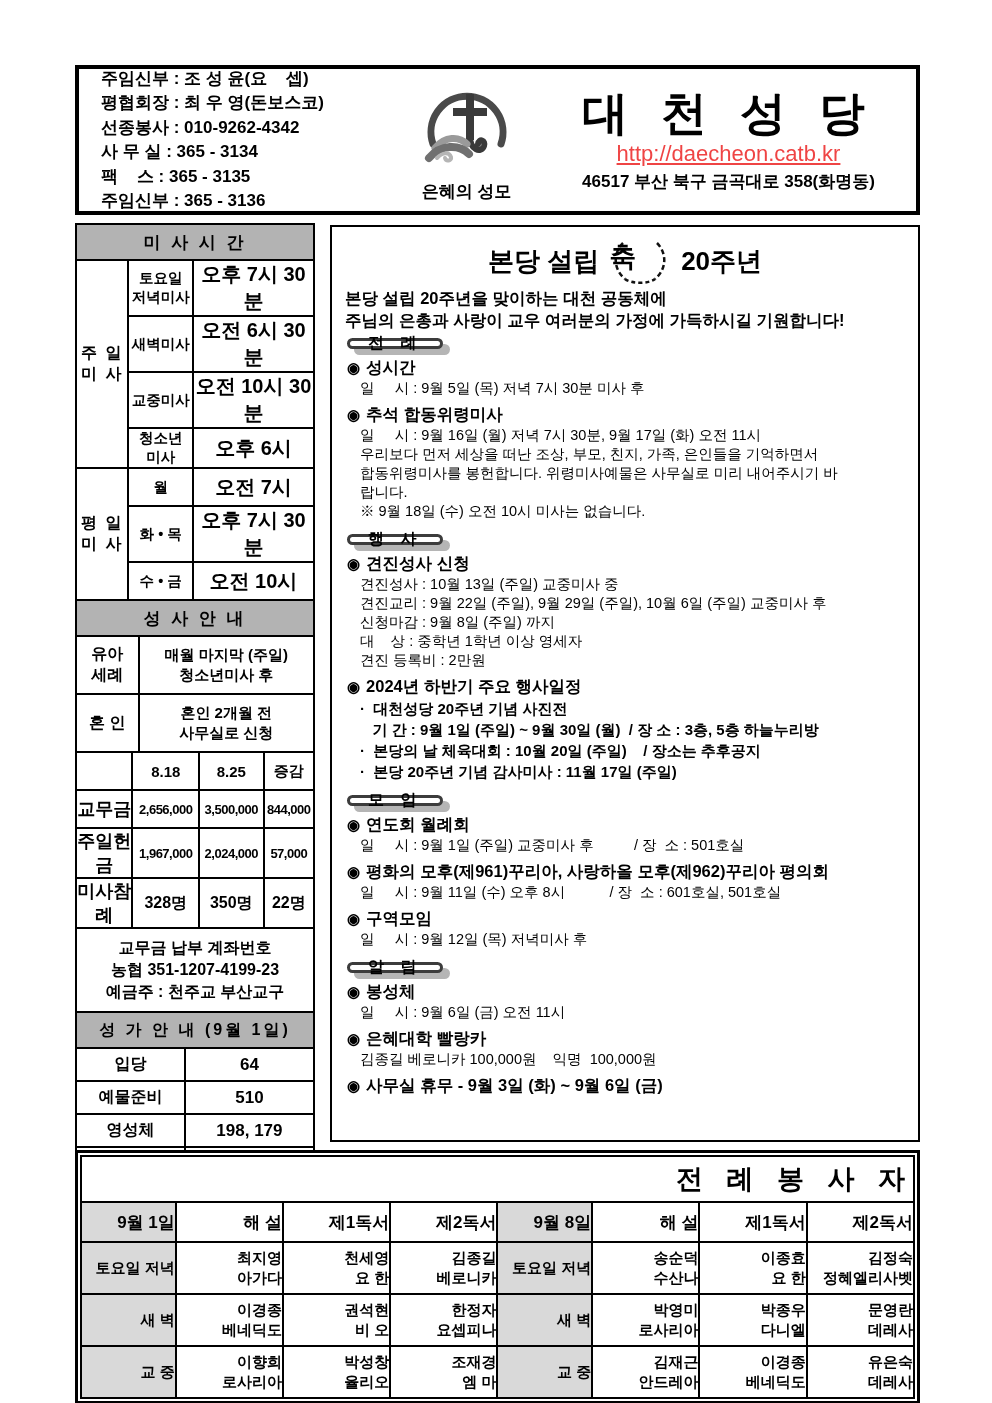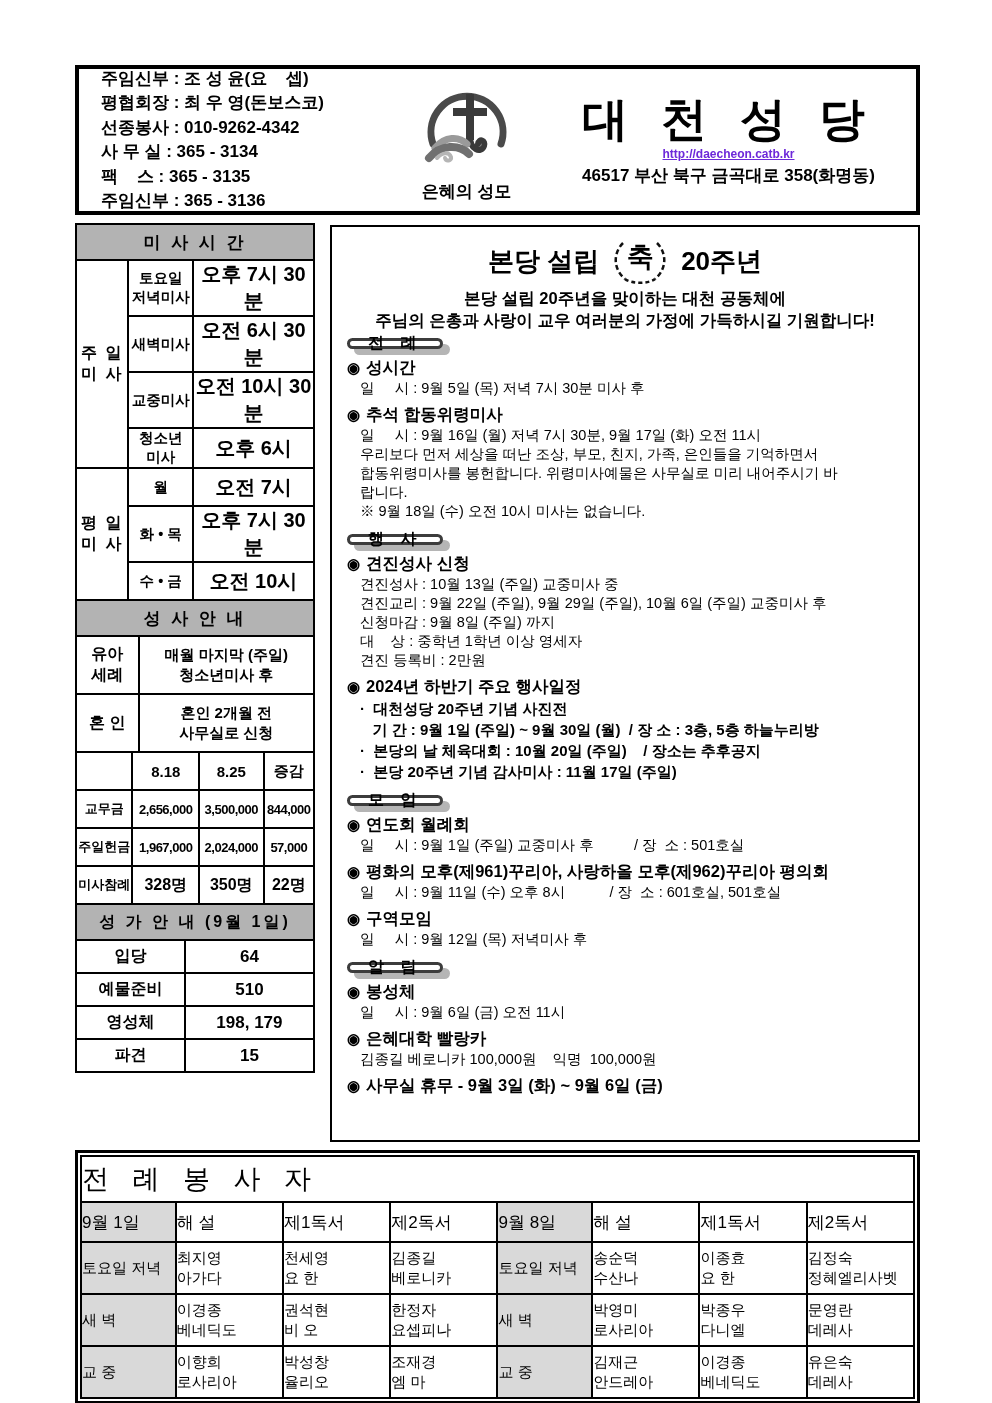--- a/index.html
+++ b/index.html
@@ -16,49 +16,49 @@
   .header-box {
     position: absolute; left: 75px; top: 65px; width: 845px; height: 150px;
     border: 4px solid #000; display: flex; align-items: center;
   }
   .contact { width: 305px; padding-left: 22px; }
   .contact-line { font-size: 17px; font-weight: bold; line-height: 24.5px; white-space: pre; }
   .logo-wrap { width: 165px; text-align: center; }
   .logo-caption { font-size: 17px; font-weight: bold; margin-top: 2px; }
   .masthead { flex: 1; text-align: center; padding-right: 8px; }
   .church-title { font-size: 46px; font-weight: bold; letter-spacing: 10px; line-height: 52px; }
-  .church-url { display: block; color: #6d28d9; font-size: 12px; font-weight: bold; text-decoration: underline; margin-top: 2px; }
+  .church-url { display: block; color: #ef4444; font-size: 22px; font-weight: normal; text-decoration: underline; margin-top: 2px; }
   .church-address { font-size: 17px; font-weight: bold; margin-top: 3px; }
 
   
   .sidebar { position: absolute; left: 75px; top: 225px; width: 240px; }
   .sidebar table { border-collapse: collapse; width: 240px; table-layout: fixed; margin-top: -2px; }
   .sidebar td { border: 2px solid #000; text-align: center; vertical-align: middle; font-weight: bold; }
   .bar { background: #b3b3b3; font-size: 17px; letter-spacing: 3px; height: 36px; }
   .pre { white-space: pre-line; }
   .mass-name { font-size: 14.5px; border-radius: 9px; }
   .mass-time { font-size: 20px; }
   .group-cell { font-size: 16px; letter-spacing: 2px; }
   .sac-name { font-size: 16px; }
   .sac-desc { font-size: 15px; line-height: 20px; }
   .off-h { font-size: 15px; }
-  .off-label { font-size: 13px; }
+  .off-label { font-size: 18px; }
   .off-num { font-size: 13px; letter-spacing: -0.5px; }
   .off-cnt { font-size: 16px; }
   .account-box { border: 2px solid #000; margin-top: -2px; padding: 8px 2px; text-align: center; }
   .account-line { font-size: 16px; font-weight: bold; line-height: 22px; }
   .hymn-label { font-size: 16px; border-radius: 11px; }
   .hymn-num { font-size: 17px; }
 
   
   .main-box {
     position: absolute; left: 330px; top: 225px; width: 590px; height: 917px;
     border: 2px solid #000; padding: 8px 13px 4px 13px; overflow: hidden;
   }
-  .banner { text-align: center; }
+  .banner { text-align: left; }
   .banner-title { font-size: 26px; font-weight: bold; display: flex; align-items: center; justify-content: center; gap: 10px; }
   .wreath { position: relative; width: 62px; height: 52px; display: inline-block; }
   .wreath svg { position: absolute; inset: 0; }
   .wreath-char { position: absolute; left: 0; right: 0; top: 4px; font-size: 27px; font-weight: bold; }
   .banner-sub { font-size: 16.5px; font-weight: bold; line-height: 22px; }
   .tab {
     display: inline-block; margin: 7px 0 6px 2px; padding: 2px 18px 3px 18px;
     border: 3px solid #3c3c3c; border-radius: 17px; background: #fff;
     font-size: 16px; font-weight: bold; letter-spacing: 6px;
     box-shadow: 7px 6px 0 0 #b5b5b5;
@@ -66,21 +66,21 @@
   .tab-row { line-height: 0; }
   .item { margin: 2px 0 6px 2px; }
   .item-head { font-size: 16.5px; font-weight: bold; line-height: 21px; }
   .bullet { font-size: 15px; margin-right: 6px; }
   .item-body { font-size: 14.5px; line-height: 19px; white-space: pre-wrap; margin: 1px 0 0 13px; }
   .item-body.events-list { line-height: 21px; font-weight: bold; font-size: 15px; }
 
   
   .servers-box { position: absolute; left: 75px; top: 1150px; width: 845px; border: 3px solid #000; padding: 2px; background: #fff; }
   .servers-box table { border-collapse: collapse; width: 100%; table-layout: fixed; }
-  .servers-box td { border: 2px solid #000; text-align: left; vertical-align: middle; font-weight: normal; }
+  .servers-box td { border: 2px solid #000; text-align: right; vertical-align: middle; font-weight: bold; }
   .srv-title { font-size: 27px; letter-spacing: 8px; height: 46px; }
   .srv-head td { height: 40px; font-size: 17px; }
   .srv-label { background: #d9d9d9; font-size: 15px; }
   .srv-cell { font-size: 15px; line-height: 20px; white-space: pre-line; height: 52px; }
 </style>
 </head>
 <body>
 
 <div class="page">
 
@@ -212,20 +212,25 @@
       </tr>
       <tr>
         <td class="off-label" style="height:38px">미사참례</td>
         <td class="off-cnt">328명</td>
         <td class="off-cnt">350명</td>
         <td class="off-cnt">22명</td>
       </tr>
     </tbody>
       </table>
 
+    <div class="account-box">
+      <div class="account-line">교무금 납부 계좌번호</div>
+      <div class="account-line">농협 351-1207-4199-23</div>
+      <div class="account-line">예금주 : 천주교 부산교구</div>
+    </div>
 
     <table>
       <colgroup>
           <col style="width:108px">
           <col style="width:128px">
         </colgroup>
       <tbody>
           <tr>
             <td colspan="2" class="bar" style="font-size:16px">성 가 안 내 (9월 1일)</td>
           </tr>

